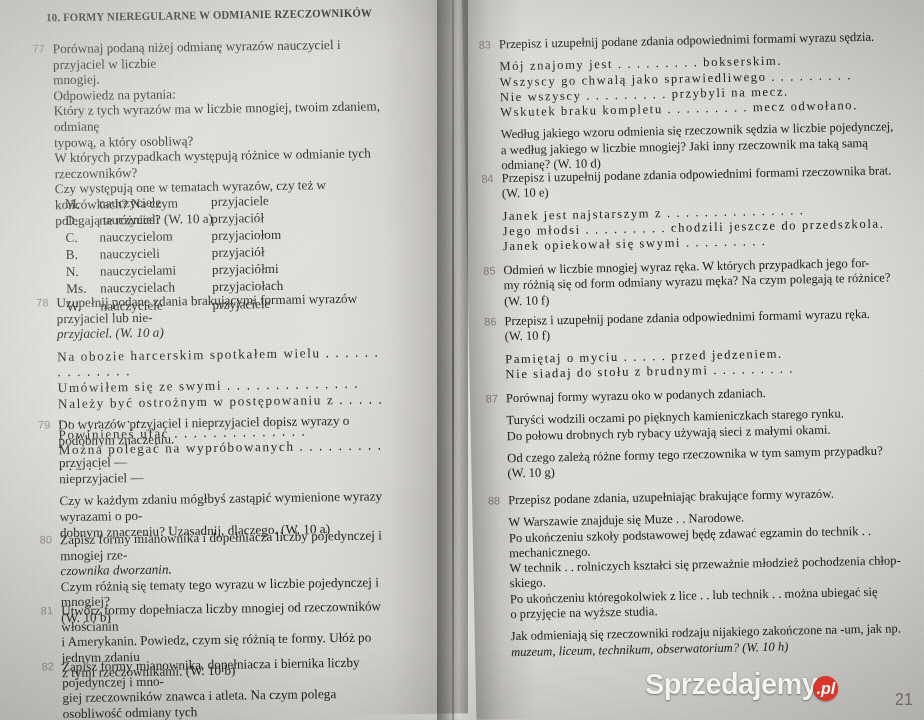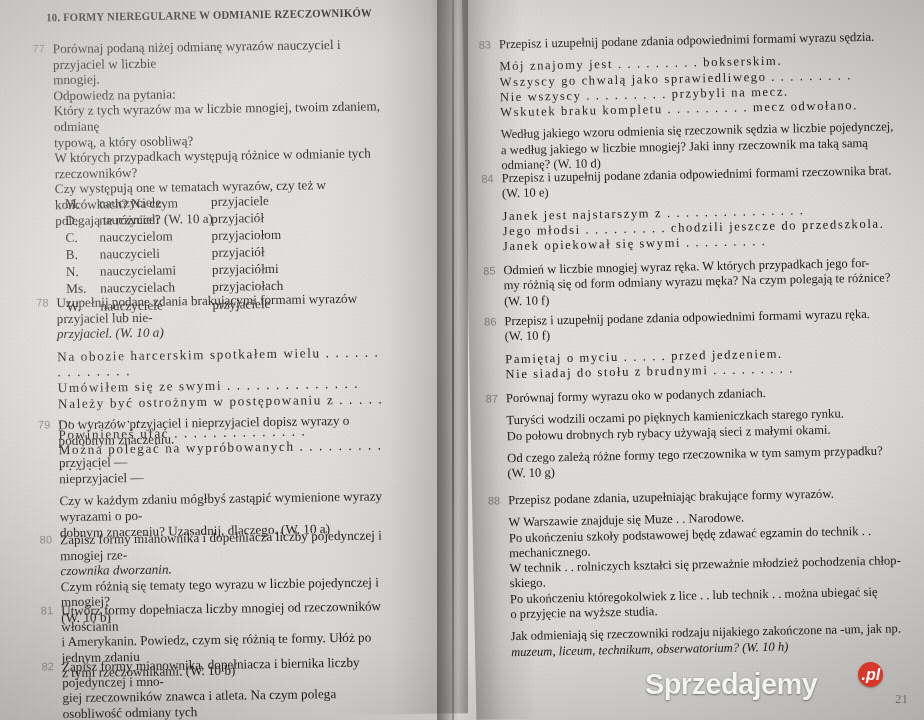--- a/index.html
+++ b/index.html
@@ -118,40 +118,39 @@
   
   .decl{position:absolute;left:62px;top:196px;font-size:13.2px;line-height:17.1px;color:#191816;}
   .decl .row{display:flex;}
   .decl .c1{width:34px;}
   .decl .c2{width:112px;}
   .decl .c3{width:140px;}
 
   
   #watermark{
     position:absolute;left:645px;top:668px;
-    display:flex;align-items:flex-start;
+    display:flex;align-items:flex-end;
     font-family:"Liberation Sans", sans-serif;
     pointer-events:none;
-    gap:45px;
   }
   #wm-text{
     font-size:29px;font-weight:bold;color:#f3f3f1;letter-spacing:-.6px;
     text-shadow:0 1px 2px rgba(60,58,55,.55), 0 0 1px rgba(80,78,74,.6);
   }
   #wm-badge{
     margin-left:-4px;margin-top:-6px;
     width:25px;height:25px;border-radius:50%;
     background:#d8372a;
     display:flex;align-items:center;justify-content:center;
     color:#fff;font-size:16px;font-weight:bold;font-style:italic;
     box-shadow:0 1px 2px rgba(0,0,0,.30);
   }
   #page-number{
     position:absolute;left:895px;top:691px;
-    font-size:13px;color:#6e6b66;font-family:Liberation Serif, serif;
+    font-size:16px;color:#6e6b66;font-family:Liberation Sans, sans-serif;
   }
 
   
   .dots{letter-spacing:1.6px;}
 </style>
 </head>
 <body>
 
 <div id="photo">
 

